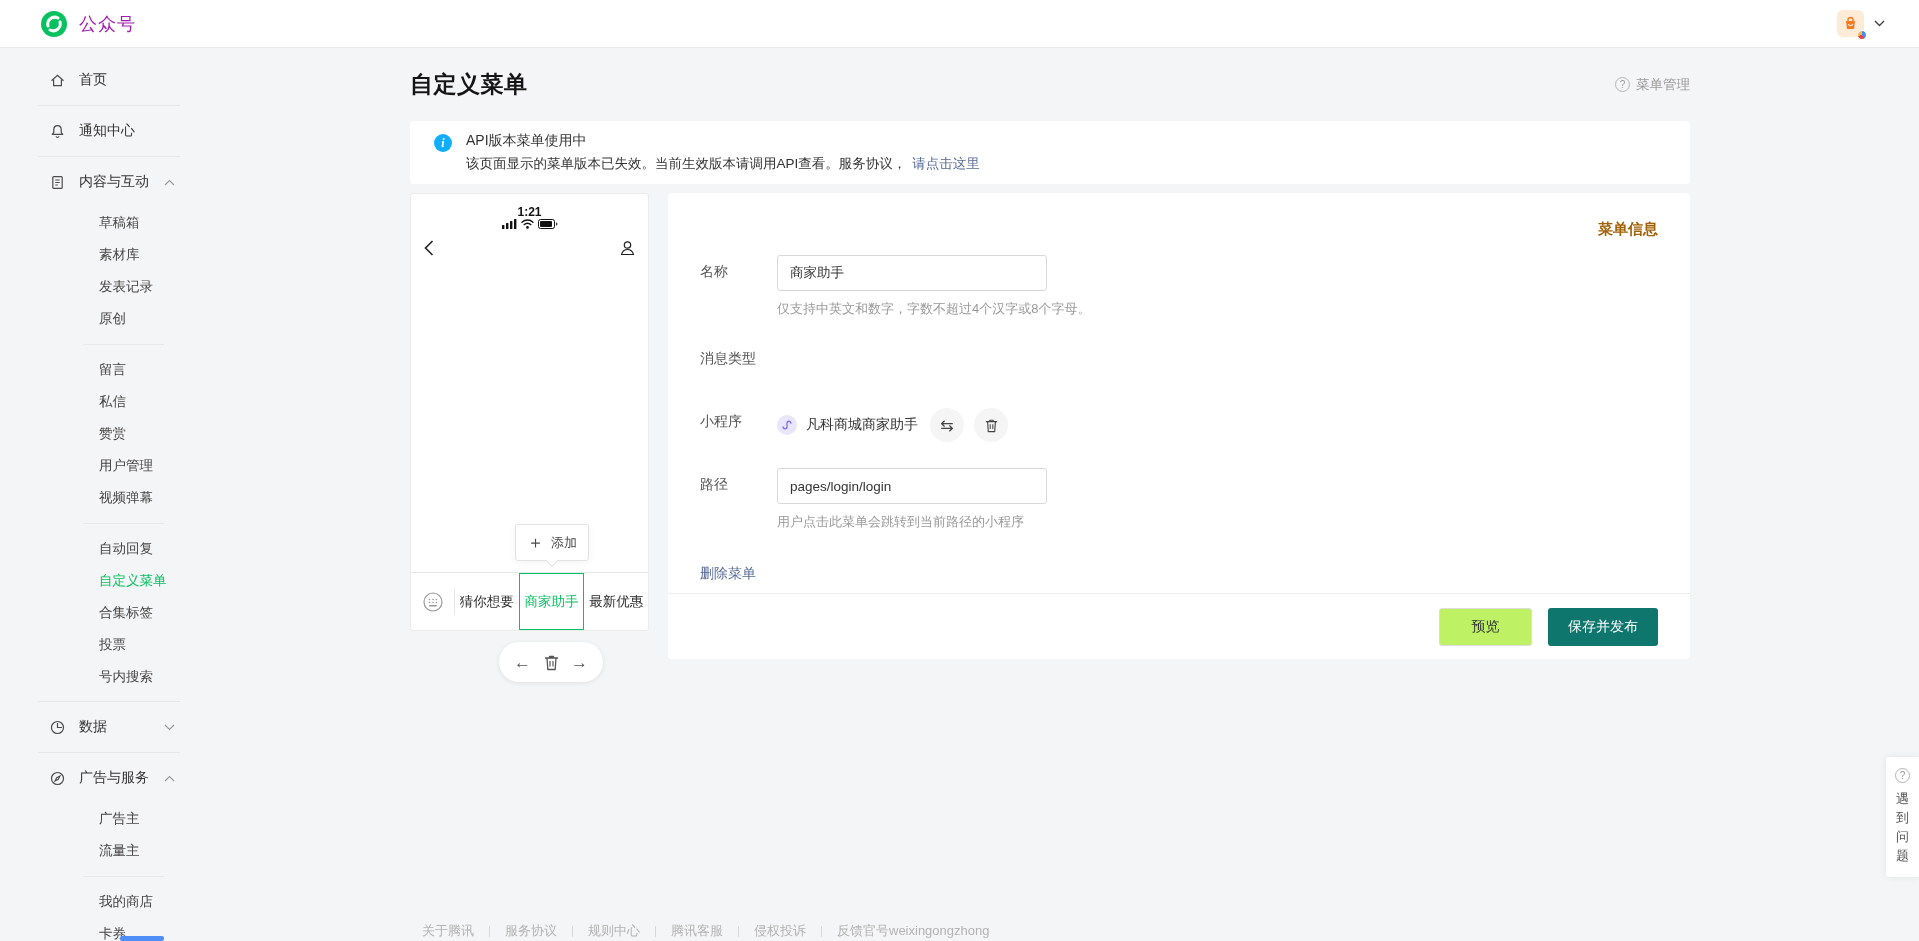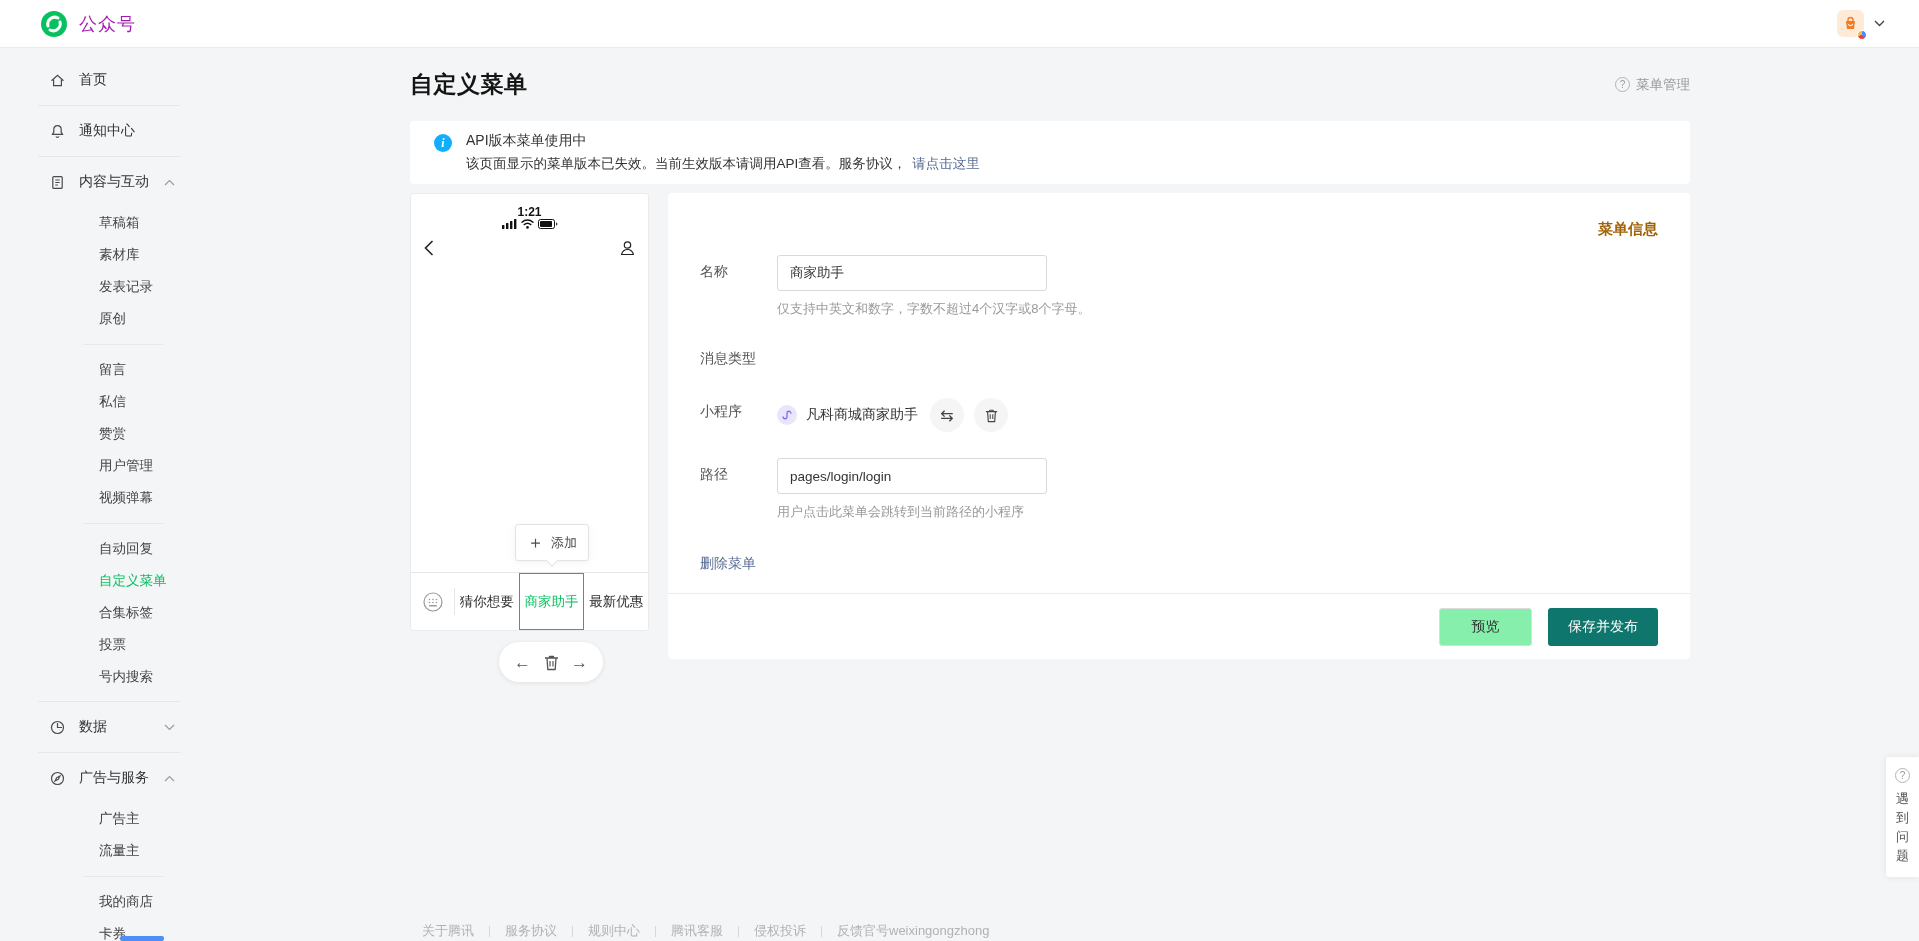--- a/index.html
+++ b/index.html
@@ -95,21 +95,21 @@
     border-radius:50%; background:#fff; }
   .mp-row { display:flex; align-items:center; padding-top:3px; }
   .mp-icon { width:20px; height:20px; border-radius:50%; background:#e9e6fb; display:flex; align-items:center;
     justify-content:center; }
   .mp-name { font-size:14px; color:#333; margin:0 12px 0 9px; }
   .circle-btn { width:34px; height:34px; border-radius:50%; background:#f5f5f5; border:none; display:flex;
     align-items:center; justify-content:center; cursor:pointer; margin-right:10px; font-size:16px; color:#444; }
   .delete-link { display:inline-block; margin-top:34px; font-size:14px; color:#576b95; text-decoration:none; cursor:pointer; }
   .form-footer { height:66px; border-top:1px solid #ececec; display:flex; align-items:center;
     justify-content:flex-end; gap:16px; padding:0 32px; }
-  .btn-outline { min-width:93px; height:38px; background:#86efac; border:1px solid #dcdcdc; border-radius:3px;
+  .btn-outline { min-width:93px; height:38px; background:#bef264; border:1px solid #dcdcdc; border-radius:3px;
     font-size:14px; color:#333; cursor:pointer; font-family:inherit; }
   .btn-primary { min-width:110px; height:38px; background:#0f766e; border:none; border-radius:3px;
     font-size:14px; color:#fff; cursor:pointer; font-family:inherit; padding:0 18px; }
 
   
   .site-footer { width:1280px; margin-left:193px; margin-top:240px; padding-left:12px; }
   .footer-links { display:flex; align-items:center; font-size:13px; color:#b2b2b2; }
   .footer-links a { color:#b2b2b2; text-decoration:none; cursor:pointer; }
   .flink-sep { width:1px; height:11px; background:#d8d8d8; margin:0 15px; }
 
@@ -363,21 +363,21 @@
           <h2 class="form-heading">菜单信息</h2>
 
           <div class="frow" style="margin-bottom:27px;">
             <div class="frow-label">名称</div>
             <div>
               <input class="text-input" type="text" value="商家助手" style="">
               <div class="hint">仅支持中英文和数字，字数不超过4个汉字或8个字母。</div>
             </div>
           </div>
 
-          <div class="frow" style="margin-bottom:27px;font-family:Liberation Serif, serif;">
+          <div class="frow" style="margin-bottom:37px;font-family:Liberation Serif, serif;">
             <div class="frow-label" style="padding-top:5px;">消息类型</div>
           </div>
 
           <div class="frow" style="margin-bottom:26px;">
             <div class="frow-label">小程序</div>
             <div class="mp-row">
               <span class="mp-icon">
                 <svg width="12" height="12" viewBox="0 0 20 20">
                   <path d="M16.5 7a3.25 3.25 0 0 0-6.5 0v6a3.25 3.25 0 0 1-6.5 0" stroke="#7f6bf6" stroke-width="2.1" fill="none" stroke-linecap="round"></path>
                 </svg>

